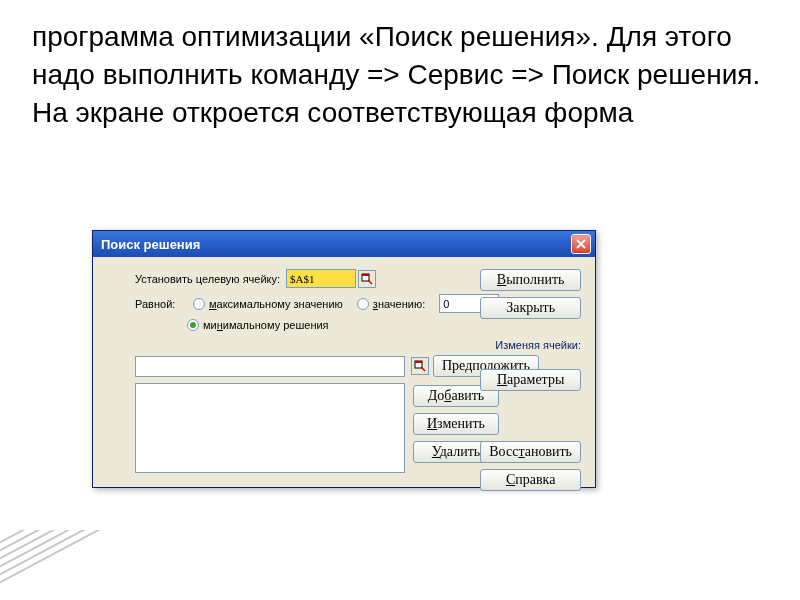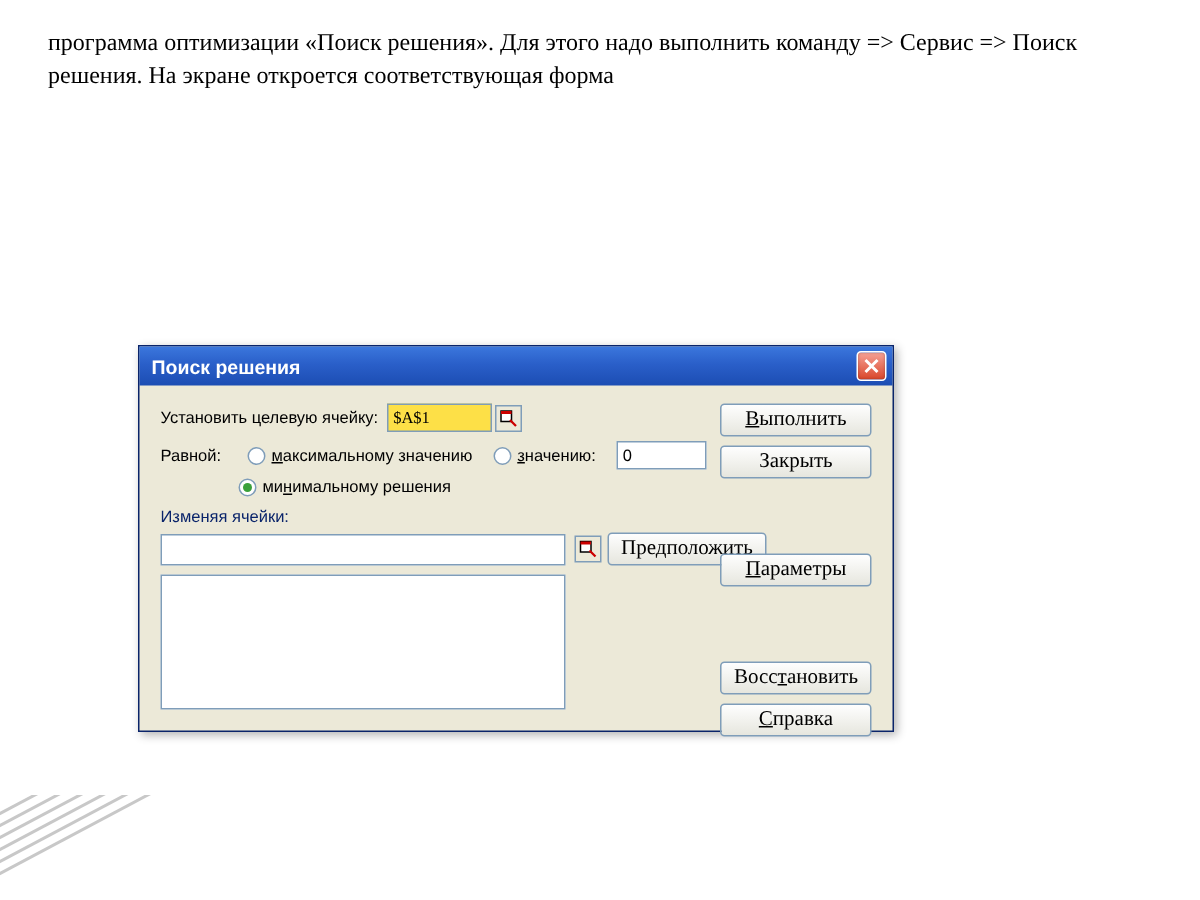--- a/index.html
+++ b/index.html
@@ -9,24 +9,24 @@
     width: 800px;
     height: 600px;
     position: relative;
     overflow: hidden;
   }
   .slide-text {
     position: absolute;
     top: 18px;
     left: 32px;
     right: 32px;
-    font-size: 16px;
+    font-size: 28px;
     line-height: 1.35;
     color: #000;
-    font-family: Liberation Serif, serif;
+    font-family: Liberation Sans, sans-serif;
   }
   .dialog {
     position: absolute;
     top: 230px;
     left: 92px;
     width: 504px;
     background: #ece9d8;
     border: 1px solid #0a246a;
     box-shadow: 2px 2px 6px rgba(0,0,0,0.3);
     font-size: 11px;
@@ -56,20 +56,21 @@
     justify-content: center;
     color: #fff;
     font-weight: bold;
     font-size: 13px;
     cursor: pointer;
     box-shadow: inset 0 0 2px rgba(0,0,0,0.3);
   }
   .dialog-body {
     padding: 12px 14px 14px 14px;
     position: relative;
+    margin-left: 28px;
   }
   .row {
     display: flex;
     align-items: center;
     margin-bottom: 6px;
   }
   .label {
     color: #000;
     margin-right: 6px;
   }
@@ -127,20 +128,21 @@
     height: 19px;
     background: #fff;
     border: 1px solid #7f9db9;
     font-size: 11px;
     padding: 1px 3px;
   }
   .section-label {
     color: #0a246a;
     margin: 8px 0 4px 0;
     display: block;
+    text-align: right;
   }
   .changing-row {
     display: flex;
     align-items: center;
     gap: 4px;
     margin-bottom: 6px;
   }
   .changing-input {
     flex: 0 0 270px;
     height: 21px;
@@ -264,20 +266,31 @@
           <rect x="1" y="1" width="7" height="7" fill="#fff" stroke="#000"></rect>
           <rect x="1" y="1" width="7" height="2" fill="#c00"></rect>
           <path d="M7 7 L11 11" stroke="#c00" stroke-width="1.5"></path>
         </svg>
       </span>
       <button class="btn">Предположить</button>
     </div>
 
     <div class="constraints-area">
       <div class="constraints-box"></div>
+      <div class="constraint-btns">
+        <button class="btn">
+            <span>До<u>б</u>авить</span>
+          </button>
+        <button class="btn">
+            <span><u>И</u>зменить</span>
+          </button>
+        <button class="btn">
+            <span><u>У</u>далить</span>
+          </button>
+      </div>
     </div>
 
     <div class="right-btns">
       <button class="btn">
           <span><u>В</u>ыполнить</span>
         </button>
       <button class="btn">Закрыть</button>
       <div class="spacer"></div>
       <button class="btn">
           <span><u>П</u>араметры</span>

